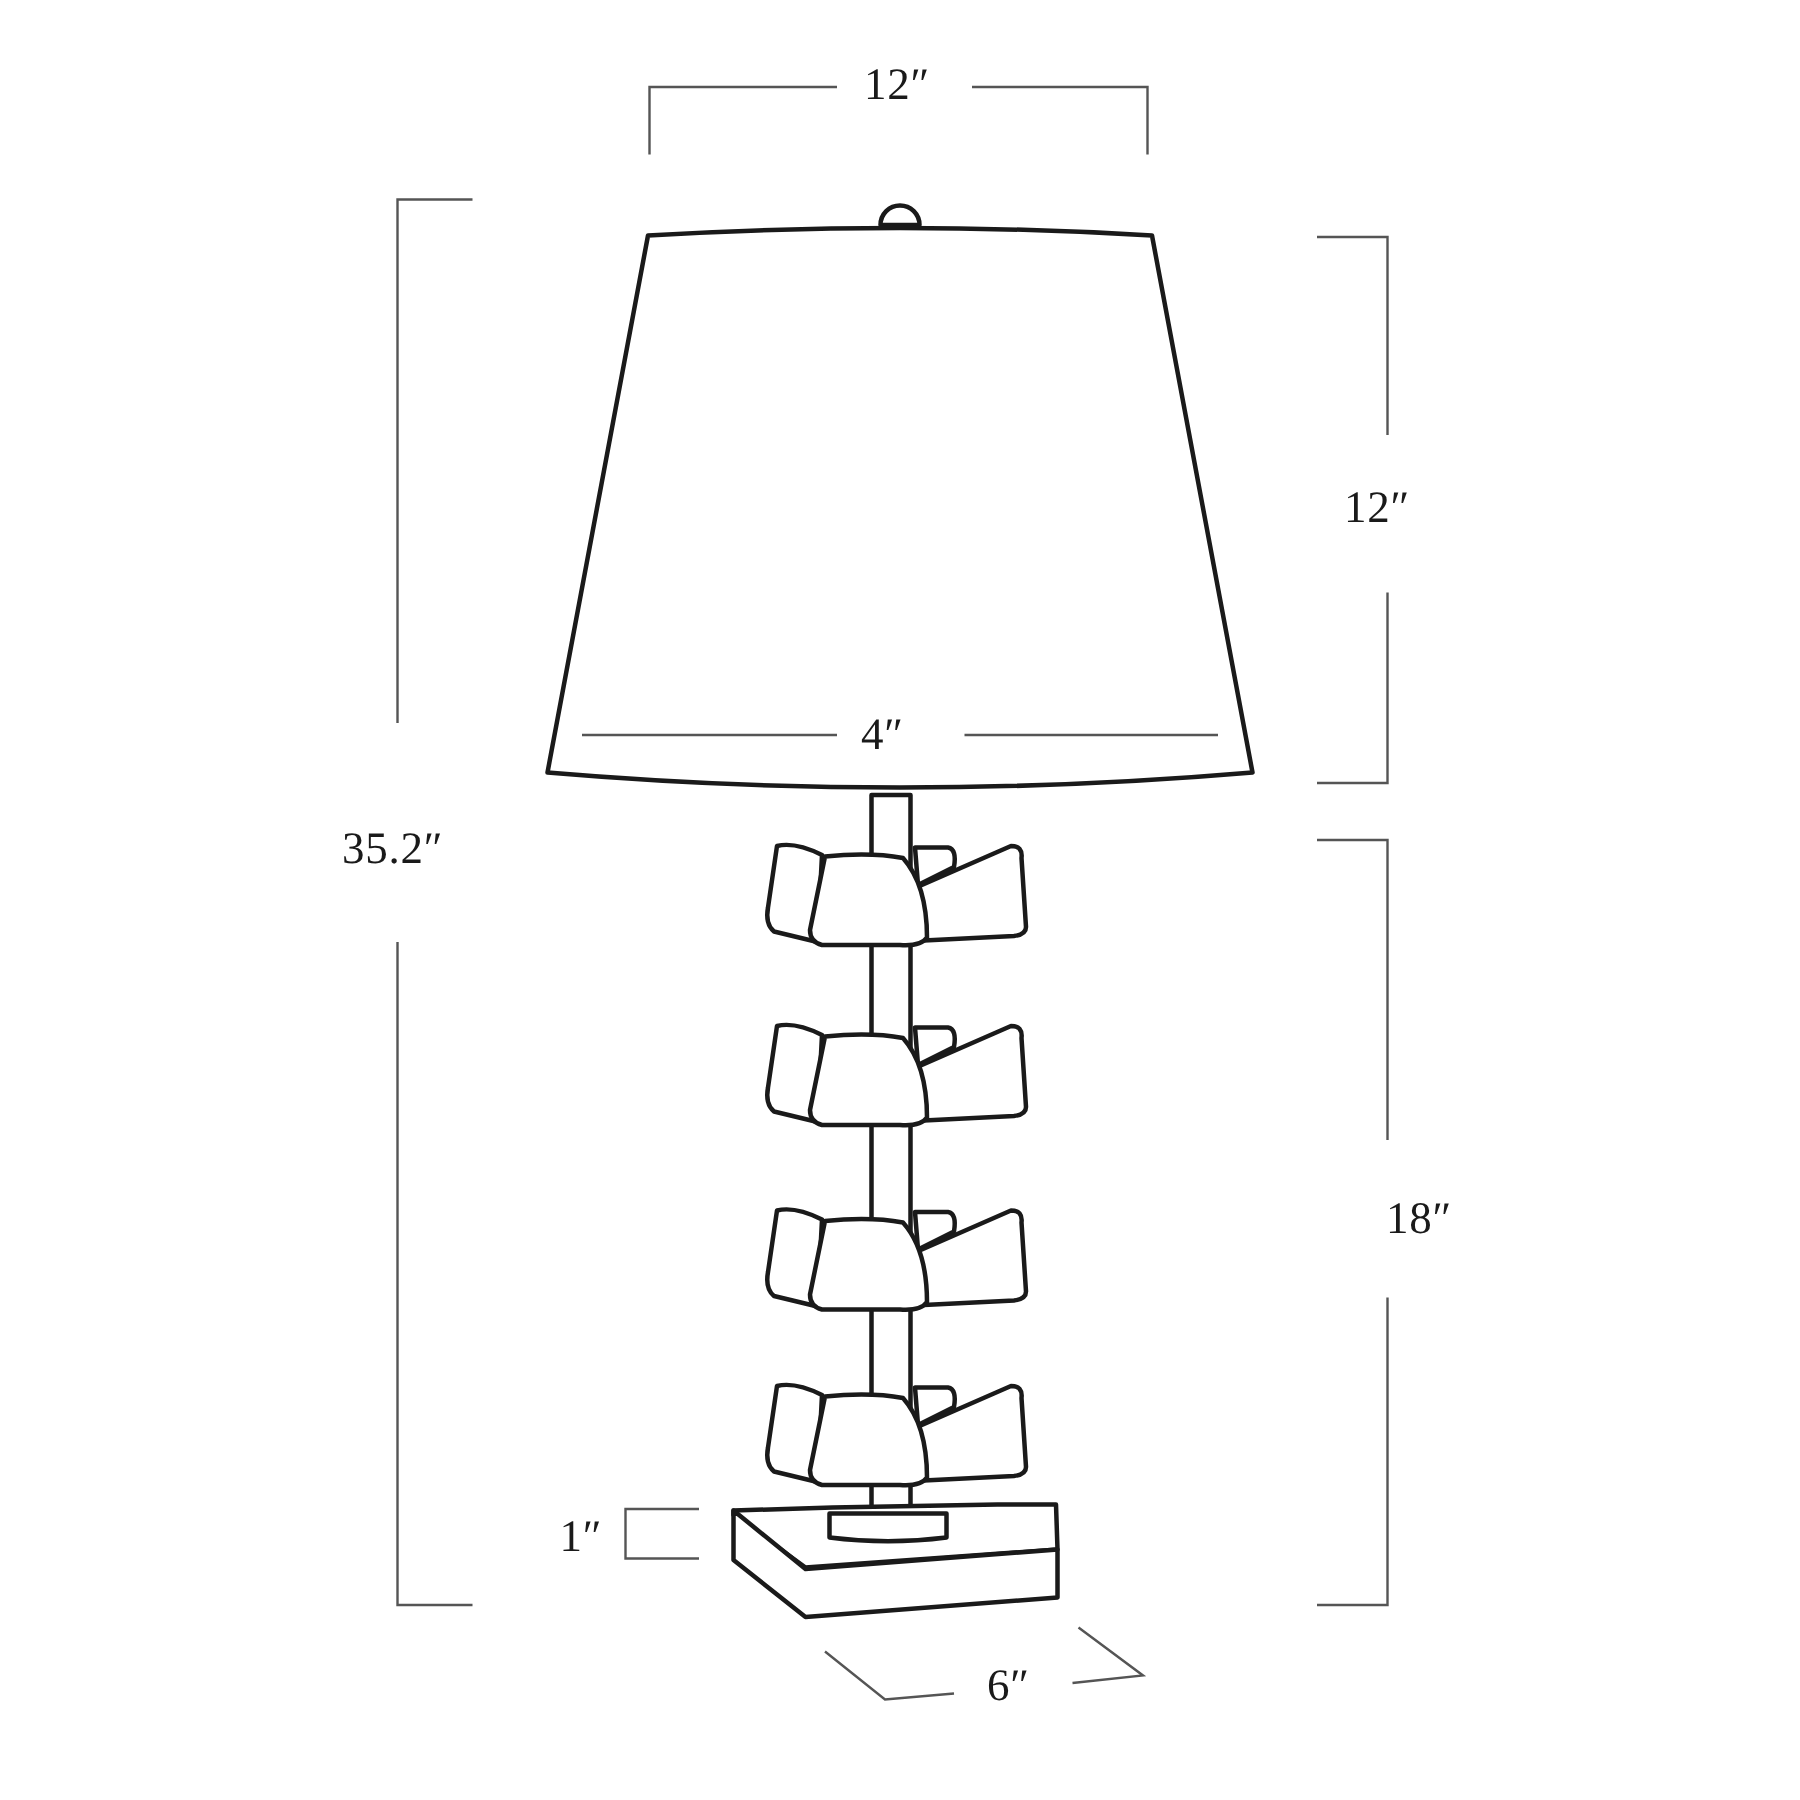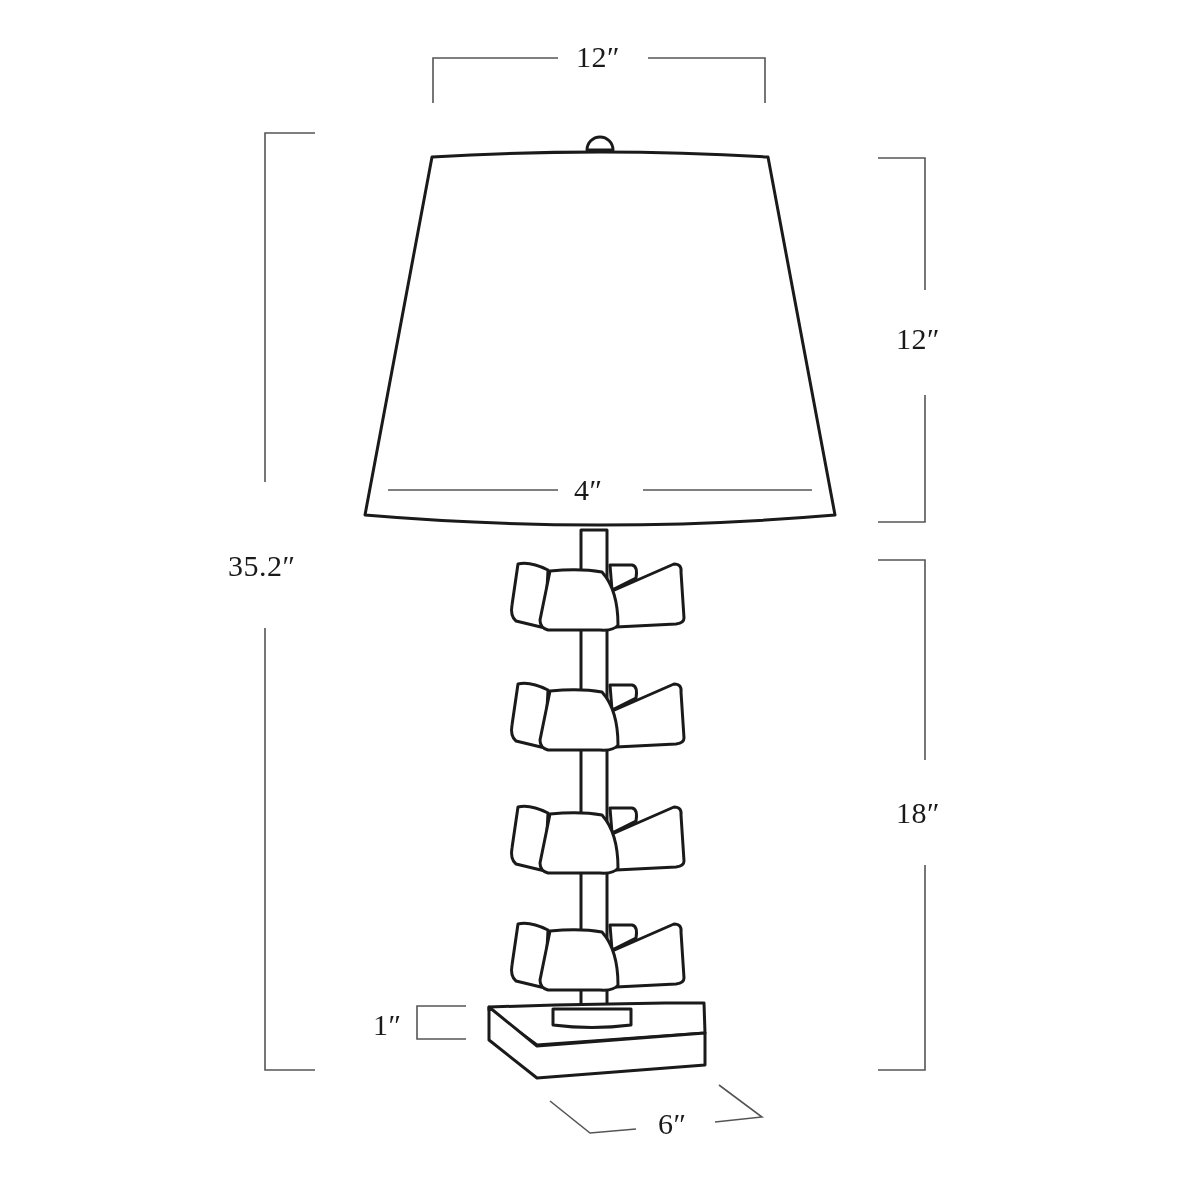--- a/index.html
+++ b/index.html
@@ -82,15 +82,15 @@
     <path class="obj" d="M489 1007 L555 1005 L665 1003 L704 1003 L705 1033 L537 1045 L489 1010 Z"></path>
     <path class="obj" d="M489 1007 L537 1046 L705 1033 L705 1065 L537 1078 L489 1040 Z"></path>
     <path class="obj" d="M553 1009 L631 1009 L631 1025 Q592 1030 553 1025 Z"></path>
   </g>
 </svg>
 
 <span class="label" style="left:576px; top:40px;">12″</span>
 <span class="label" style="left:896px; top:322px;">12″</span>
 <span class="label" style="left:574px; top:473px;">4″</span>
 <span class="label" style="left:228px; top:549px;">35.2″</span>
-<span class="label" style="left:896px; top:796px;">18″</span>
+<span class="label" style="left:924px; top:796px;">18″</span>
 <span class="label" style="left:373px; top:1008px;">1″</span>
 <span class="label" style="left:658px; top:1107px;">6″</span>
 
 </body></html>

